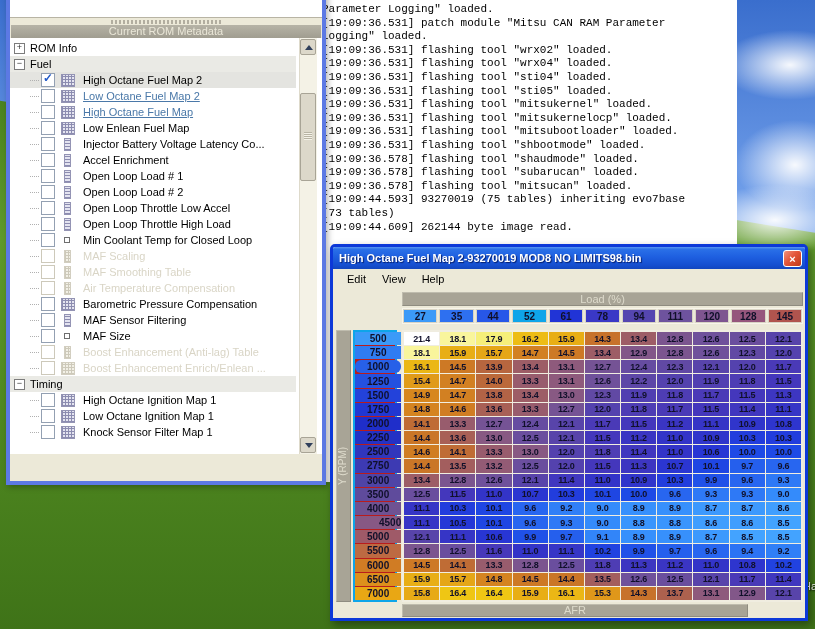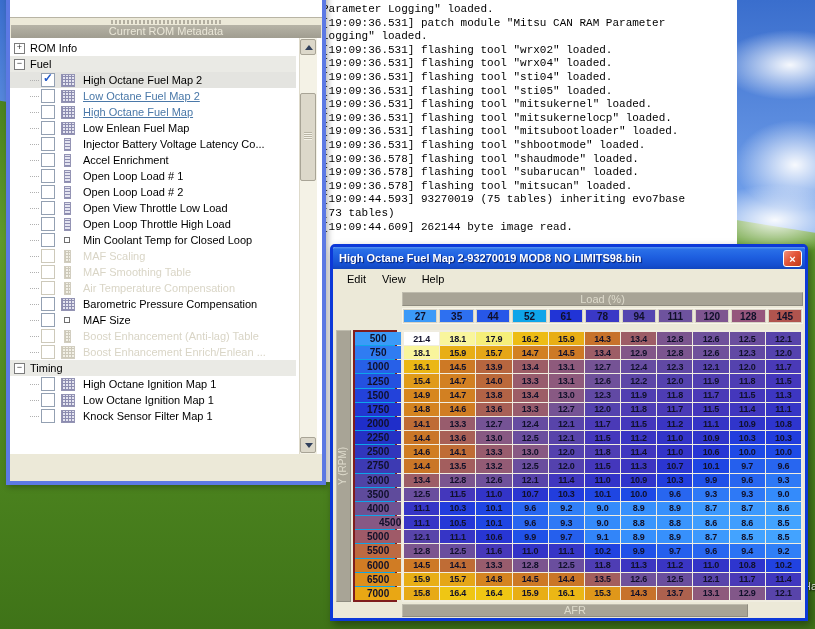--- a/index.html
+++ b/index.html
@@ -62,21 +62,21 @@
   .menubar{height:20px;display:flex;align-items:center;padding-left:6px;background:#ece9d8;font-size:11px;color:#000;}
   .menu-item{padding:2px 8px;}
   .map-body{position:relative;height:329px;background:#ece9d8;font-weight:bold;}
   .bar{position:absolute;background:#a8a496;border:1px solid;border-color:#bfbcae #8f8c80 #8f8c80 #bfbcae;color:#dedbcc;font-size:11px;font-weight:normal;text-align:center;box-sizing:border-box;}
   .load-bar{left:69px;top:3px;width:401px;height:14px;line-height:12px;}
   .afr-bar{left:69px;top:315px;width:346px;height:13px;line-height:11px;}
   .y-bar{left:3px;top:41px;width:15px;height:272px;}
   .y-bar span{display:block;writing-mode:vertical-rl;transform:rotate(180deg);width:13px;height:100%;text-align:center;font-size:10px;}
   .col-headers{position:absolute;left:69px;top:19px;width:401px;height:16px;display:flex;gap:2px;background:#ece9d8;border:1px solid #f8f5ea;box-sizing:border-box;}
   .col-h{flex:1;font-size:10px;color:#10102a;text-align:center;line-height:14px;border:1px solid #d8d4c4;box-sizing:border-box;}
-  .row-headers{position:absolute;left:20px;top:41px;width:44px;height:272px;display:grid;grid-template-rows:repeat(19,1fr);gap:1px;background:#0ea5e9;border:2px solid #7f1d1d;box-sizing:border-box;}
+  .row-headers{position:absolute;left:20px;top:41px;width:44px;height:272px;display:grid;grid-template-rows:repeat(19,1fr);gap:1px;background:#b91c1c;border:2px solid #0ea5e9;box-sizing:border-box;}
   .row-h{font-size:10px;color:#10102a;display:flex;align-items:center;justify-content:center;}
   .data-grid{position:absolute;left:69px;top:41px;width:401px;height:272px;display:grid;grid-template-columns:repeat(11,1fr);grid-template-rows:repeat(19,1fr);gap:1px;background:#f0ede0;border:2px solid #f0ede0;box-sizing:border-box;}
   .cell{font-size:9px;letter-spacing:-.2px;color:#10102a;display:flex;align-items:center;justify-content:center;}
 </style>
 </head>
 <body>
 
 <div class="stage">
   <div class="grass"></div>
   <div class="cloud c1"></div>
@@ -149,21 +149,21 @@
           <div class="trow child">
             <div class="twig"></div>
             <div class="cb"></div>
             <div class="ticon icon-table2d"></div>
             <span class="tlabel">Open Loop Load # 2</span>
           </div>
           <div class="trow child">
             <div class="twig"></div>
             <div class="cb"></div>
             <div class="ticon icon-table2d"></div>
-            <span class="tlabel">Open View Throttle Low Load</span>
+            <span class="tlabel">Open Loop Throttle Low Accel</span>
           </div>
           <div class="trow child">
             <div class="twig"></div>
             <div class="cb"></div>
             <div class="ticon icon-table2d"></div>
             <span class="tlabel">Open Loop Throttle High Load</span>
           </div>
           <div class="trow child">
             <div class="twig"></div>
             <div class="cb"></div>
@@ -186,20 +186,26 @@
             <div class="twig"></div>
             <div class="cb disabled"></div>
             <div class="ticon icon-table2d"></div>
             <span class="tlabel">Air Temperature Compensation</span>
           </div>
           <div class="trow child">
             <div class="twig"></div>
             <div class="cb"></div>
             <div class="ticon icon-table3d"></div>
             <span class="tlabel">Barometric Pressure Compensation</span>
+          </div>
+          <div class="trow child">
+            <div class="twig"></div>
+            <div class="cb"></div>
+            <div class="ticon icon-table2d"></div>
+            <span class="tlabel">MAF Sensor Filtering</span>
           </div>
           <div class="trow child">
             <div class="twig"></div>
             <div class="cb"></div>
             <div class="ticon icon-scalar"></div>
             <span class="tlabel">MAF Size</span>
           </div>
           <div class="trow child dis">
             <div class="twig"></div>
             <div class="cb disabled"></div>
@@ -274,21 +280,21 @@
           <div class="col-h" style="background: rgb(126, 85, 144);">120</div>
           <div class="col-h" style="background: rgb(149, 86, 124);">128</div>
           <div class="col-h" style="background: rgb(176, 84, 78);">145</div>
         </div>
       <div class="bar y-bar">
           <span>Y (RPM)</span>
         </div>
       <div class="row-headers" id="row-headers">
           <div class="row-h" style="background: rgb(59, 154, 248);">500</div>
           <div class="row-h" style="background: rgb(47, 124, 242);">750</div>
-          <div class="row-h" style="background: rgb(39, 96, 232);">1000</div>
+          <div class="row-h" style="background: rgb(39, 96, 232); border-radius: 6px;">1000</div>
           <div class="row-h" style="background: rgb(36, 81, 224);">1250</div>
           <div class="row-h" style="background: rgb(35, 66, 218);">1500</div>
           <div class="row-h" style="background: rgb(33, 55, 210);">1750</div>
           <div class="row-h" style="background: rgb(31, 46, 202);">2000</div>
           <div class="row-h" style="background: rgb(36, 49, 196);">2250</div>
           <div class="row-h" style="background: rgb(49, 54, 188);">2500</div>
           <div class="row-h" style="background: rgb(61, 58, 179);">2750</div>
           <div class="row-h" style="background: rgb(79, 68, 166);">3000</div>
           <div class="row-h" style="background: rgb(95, 75, 156);">3500</div>
           <div class="row-h" style="background: rgb(111, 82, 146);">4000</div>

